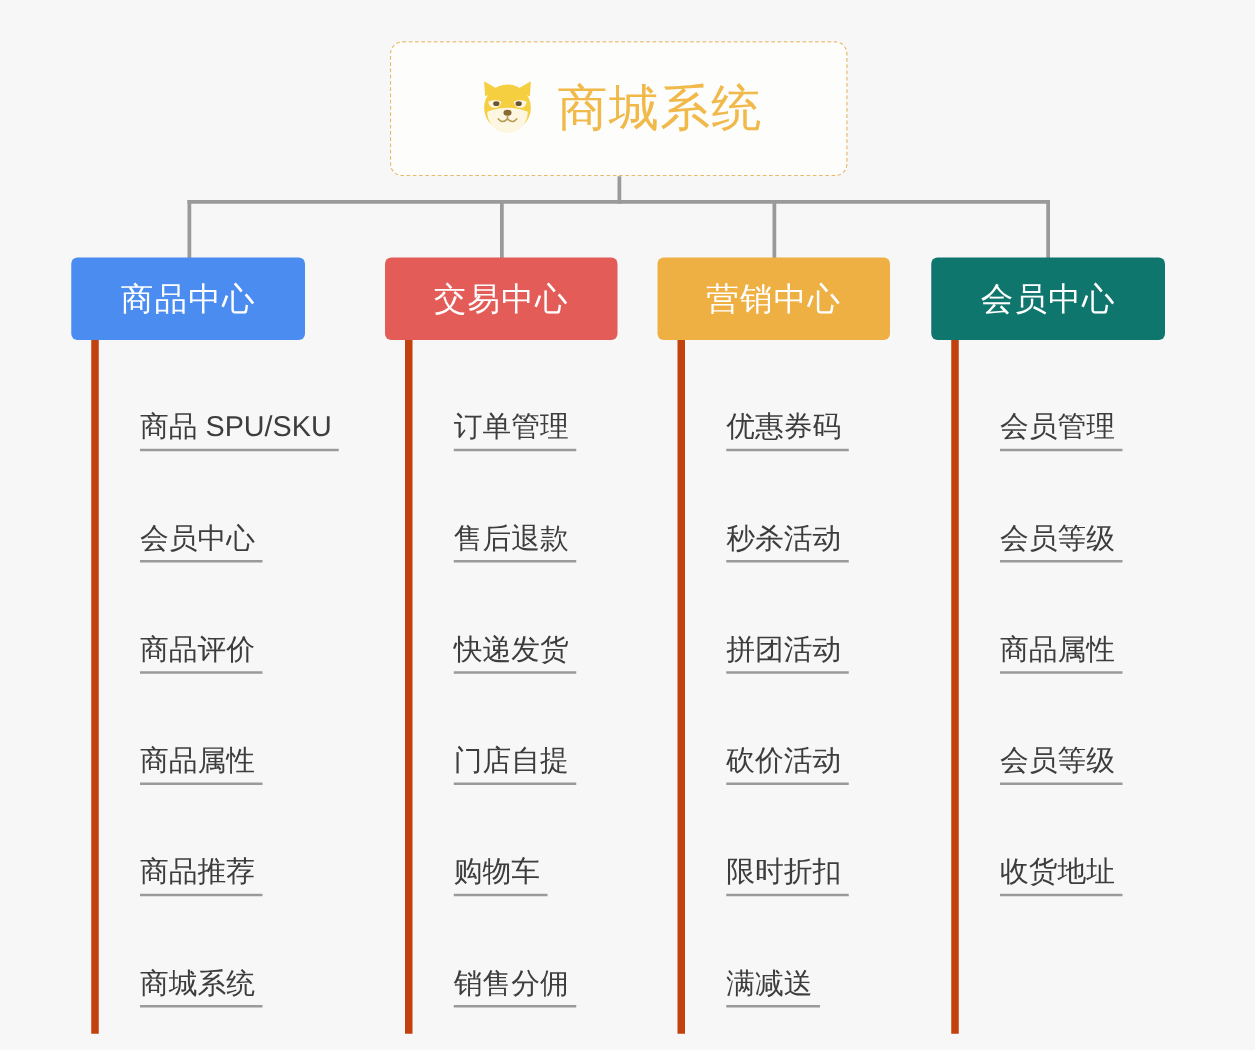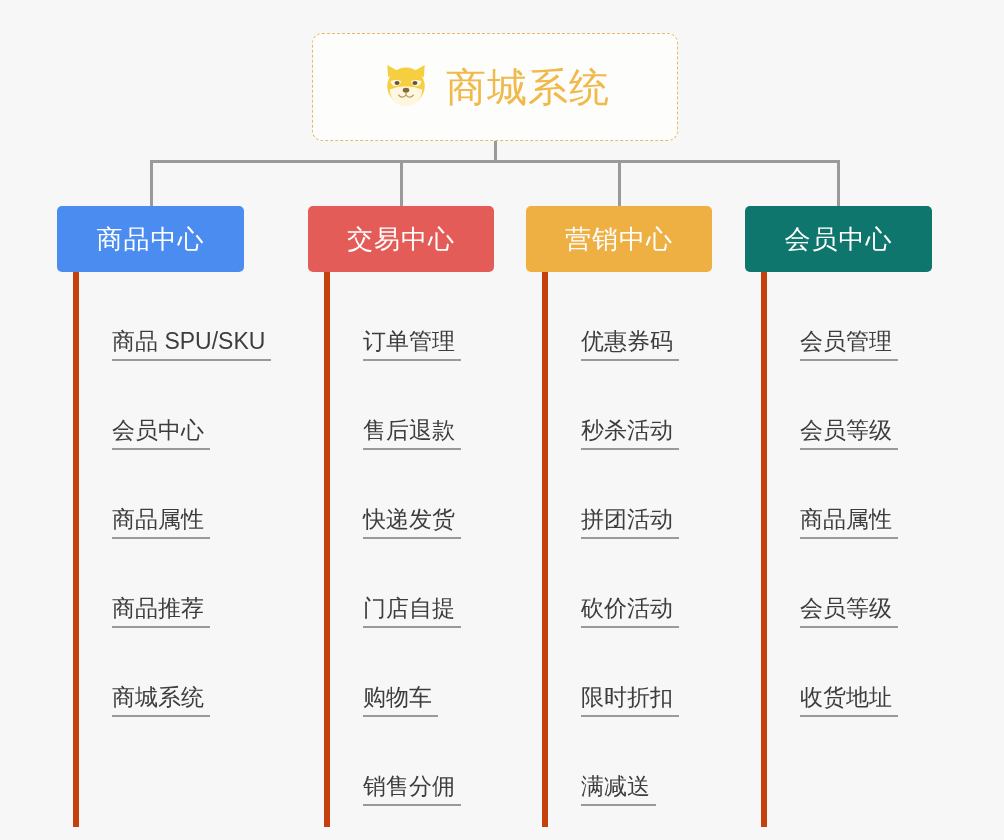--- a/index.html
+++ b/index.html
@@ -166,20 +166,23 @@
   <div class="category cat-0">
     <div class="cat-header" style="background: rgb(74, 140, 240);">商品中心</div>
     <div class="cat-branch">
       <div class="leaf-item">
           <span class="leaf-text">商品 SPU/SKU</span>
         </div>
       <div class="leaf-item">
           <span class="leaf-text">会员中心</span>
         </div>
       <div class="leaf-item">
+          <span class="leaf-text">商品评价</span>
+        </div>
+      <div class="leaf-item">
           <span class="leaf-text">商品属性</span>
         </div>
       <div class="leaf-item">
           <span class="leaf-text">商品推荐</span>
         </div>
       <div class="leaf-item">
           <span class="leaf-text">商城系统</span>
         </div>
     </div>
   </div>

